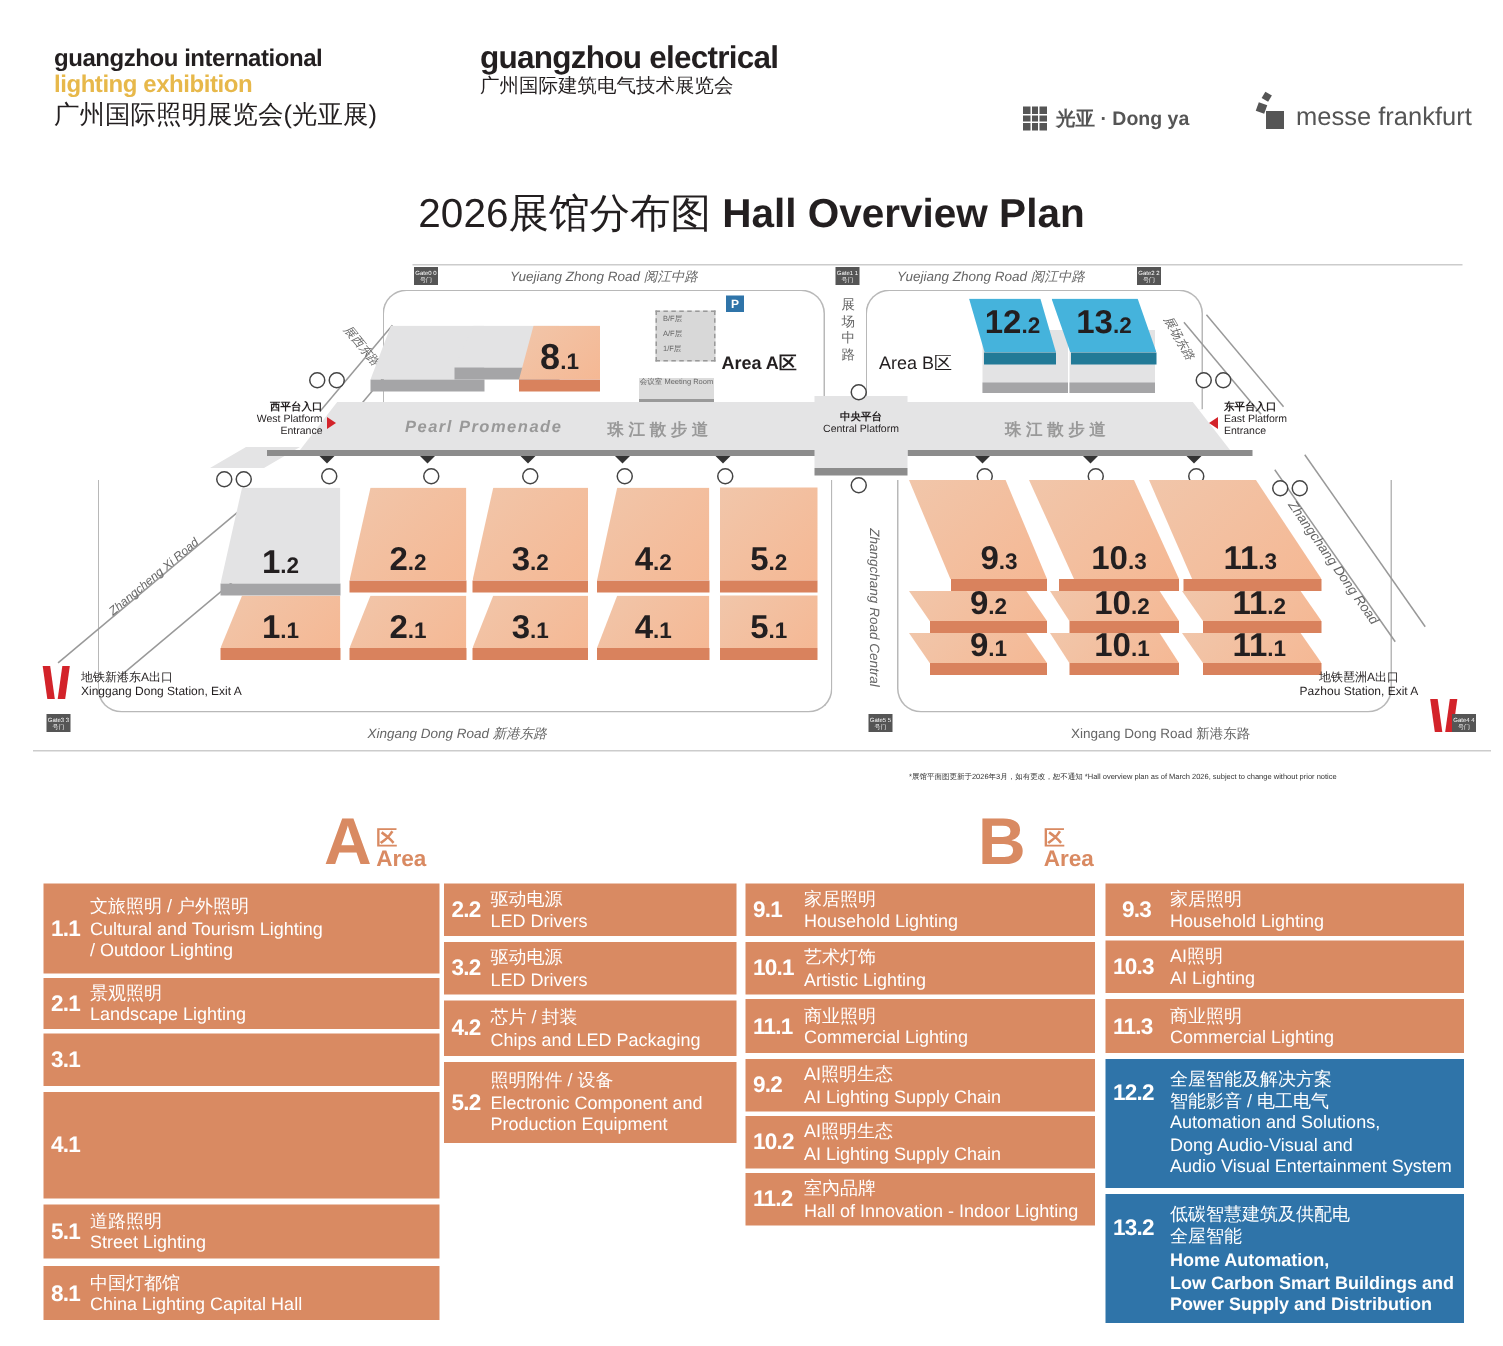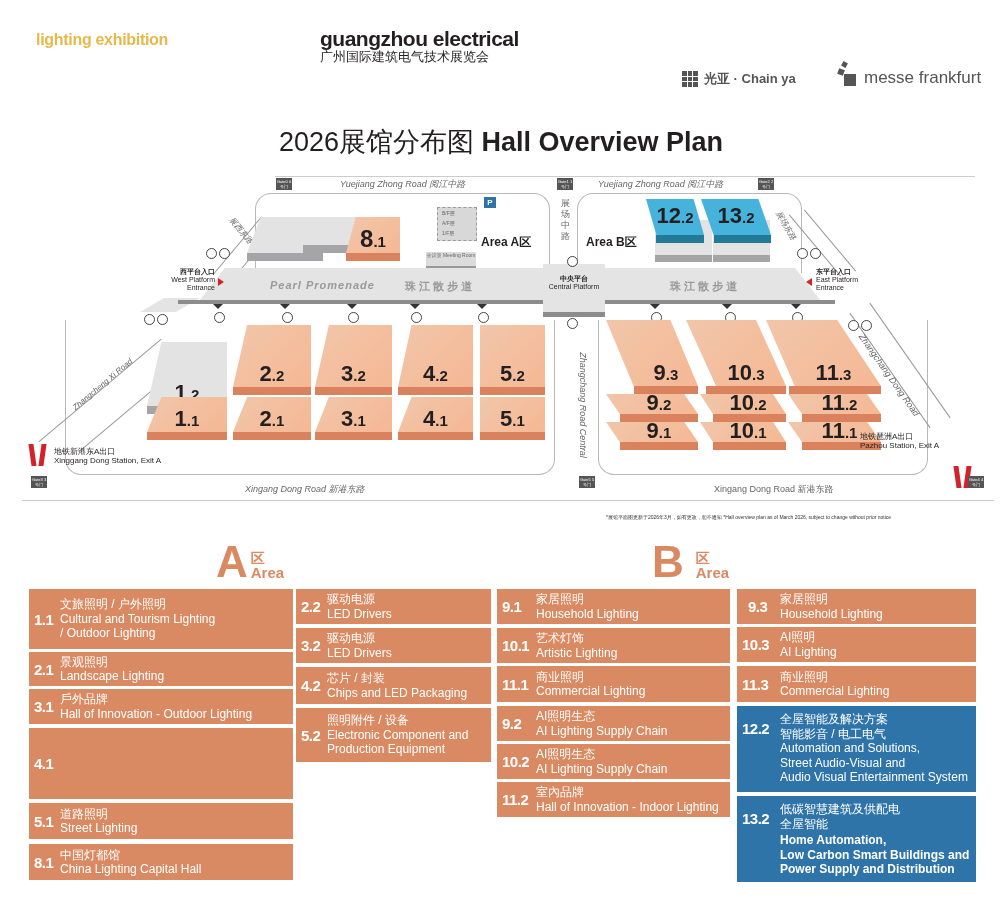--- a/index.html
+++ b/index.html
@@ -53,39 +53,41 @@
   .card{position:absolute;background:#d98a62;color:#fff;display:flex;align-items:center;padding-left:5px}
   .card.blue{background:#2f74a9}
   .card .code{font-weight:bold;font-size:15px;width:24px;flex:none;letter-spacing:-0.5px}
   .card .txt{font-size:12px;line-height:14.5px;padding-left:2px}
   .card .txt div{white-space:nowrap}
 </style>
 </head>
 <body>
 
 <div class="abs logo1">
+  <div class="l1">guangzhou international</div>
   <div class="l2">lighting exhibition</div>
+  <div class="l3">广州国际照明展览会(光亚展)</div>
 </div>
 <div class="abs logo2">
   <div class="l1">guangzhou electrical</div>
   <div class="l3">广州国际建筑电气技术展览会</div>
 </div>
 <div class="abs gy">
   <div class="grid">
       <span></span>
       <span></span>
       <span></span>
       <span></span>
       <span></span>
       <span></span>
       <span></span>
       <span></span>
       <span></span>
     </div>
-  <span>光亚 · Chain ya</span>
+  <span>光亚 · Dong ya</span>
 </div>
 <div class="abs mf">
   <div class="mk">
     <i style="left:4px;top:0;width:5px;height:5px;transform:rotate(30deg)"></i>
     <i style="left:0;top:7px;width:6px;height:6px;transform:rotate(20deg)"></i>
     <i style="left:6px;top:12px;width:12px;height:12px"></i>
   </div>
   <span>messe frankfurt</span>
 </div>
 <div class="abs title">
@@ -188,36 +190,36 @@
       <div class="num" style="font-size:24px"><span>8</span><small>.1</small></div>
     </div>
   <div class="abs" style="left:437px;top:207px;width:40px;height:34px;background:#d8d8d8;border:1px dashed #999">
     <div class="lbl-sm" style="font-size:5px;line-height:10px;padding-left:4px;color:#666">B/F层</div>
     <div class="lbl-sm" style="font-size:5px;line-height:10px;padding-left:4px;color:#666">A/F层</div>
     <div class="lbl-sm" style="font-size:5px;line-height:10px;padding-left:4px;color:#666">1/F层</div>
   </div>
   <div class="abs" style="left:426px;top:252px;width:50px;height:16px;background:#dcdcdc;font-size:5px;color:#666;text-align:center;line-height:7px;border-bottom:2px solid #999">会议室 Meeting Room</div>
   <div class="abs" style="left:484px;top:197px;width:12px;height:11px;background:#2f74a9;color:#fff;font-size:8px;font-weight:bold;text-align:center;line-height:11px">P</div>
   <div class="abs" style="left:481px;top:234px;font-size:12px;font-weight:bold">Area A区</div>
-  <div class="abs" style="left:586px;top:234px;font-size:12px;font-weight:bold">Area B区</div>
+  <div class="abs" style="left:586px;top:234px;font-size:12px;font-weight:normal">Area B区</div>
 
   <div class="abs" style="left:655px;top:220px;width:57px;height:42px;background:#e3e3e4;border-bottom:7px solid #a5a5a7"></div>
   <div class="abs" style="left:713px;top:220px;width:57px;height:42px;background:#e3e3e4;border-bottom:7px solid #a5a5a7"></div>
   <div class="hall blu abs" style="left:646px;top:199px;width:58px;height:44px">
       <div class="top"></div>
       <div class="edge"></div>
       <div class="num" style="margin-bottom:14px"><span>12</span><small>.2</small></div>
     </div>
   <div class="hall blu abs" style="left:701px;top:199px;width:70px;height:44px">
       <div class="top"></div>
       <div class="edge"></div>
       <div class="num" style="margin-bottom:14px"><span>13</span><small>.2</small></div>
     </div>
 
-  <div class="hall gry abs" style="left:147px;top:342px;width:80px;height:72px">
+  <div class="hall gry abs" style="left:147px;top:325px;width:80px;height:72px">
       <div class="top"></div>
       <div class="edge"></div>
       <div class="num"><span>1</span><small>.2</small></div>
     </div>
   <div class="hall org abs" style="left:233px;top:325px;width:78px;height:70px">
       <div class="top"></div>
       <div class="edge"></div>
       <div class="num"><span>2</span><small>.2</small></div>
     </div>
   <div class="hall org abs" style="left:315px;top:325px;width:77px;height:70px">
@@ -312,21 +314,21 @@
       <i style="left:10px;transform:skewX(-8deg)"></i>
     </div>
   <div class="abs" style="left:54px;top:447px">
     <div class="lbl-sm" style="font-size:8px;line-height:9px">地铁新港东A出口</div>
     <div class="lbl-sm" style="font-size:8px;line-height:9px">Xinggang Dong Station, Exit A</div>
   </div>
   <div class="abs metro" style="left:955px;top:444px">
       <i style="left:0;transform:skewX(8deg)"></i>
       <i style="left:10px;transform:skewX(-8deg)"></i>
     </div>
-  <div class="abs" style="left:860px;top:432px;text-align:left;width:92px">
+  <div class="abs" style="left:860px;top:447px;text-align:center;width:92px">
     <div class="lbl-sm" style="font-size:8px;line-height:9px">地铁琶洲A出口</div>
     <div class="lbl-sm" style="font-size:8px;line-height:9px">Pazhou Station, Exit A</div>
   </div>
 
   <div class="abs gate" style="left:31px;top:476px">Gate3 3号门</div>
   <div class="abs gate" style="left:579px;top:476px">Gate5 5号门</div>
   <div class="abs gate" style="left:968px;top:476px">Gate4 4号门</div>
   <div class="abs road-label" style="left:245px;top:483px">Xingang Dong Road   新港东路</div>
   <div class="abs road-label" style="left:714px;top:483px;font-style:normal">Xingang Dong Road   新港东路</div>
   <div class="abs" style="left:22px;top:500px;width:972px;height:1px;background:#ccc"></div>
@@ -358,24 +360,20 @@
 </div>
 <div class="card" style="left:29px;top:652px;width:264px;height:34px">
   <span class="code">2.1</span>
   <div class="txt">
       <div>景观照明</div>
       <div>Landscape Lighting</div>
     </div>
 </div>
 <div class="card" style="left:29px;top:689px;width:264px;height:35px">
   <span class="code">3.1</span>
-  <div class="txt">
-      <div>戶外品牌</div>
-      <div>Hall of Innovation - Outdoor Lighting</div>
-    </div>
 </div>
 <div class="card" style="left:29px;top:728px;width:264px;height:71px">
   <span class="code">4.1</span>
 </div>
 <div class="card" style="left:29px;top:803px;width:264px;height:36px">
   <span class="code">5.1</span>
   <div class="txt">
       <div>道路照明</div>
       <div>Street Lighting</div>
     </div>
@@ -481,21 +479,21 @@
       <div>商业照明</div>
       <div>Commercial Lighting</div>
     </div>
 </div>
 <div class="card blue" style="left:737px;top:706px;width:239px;height:86px;align-items:flex-start;padding-top:6px">
   <span class="code" style="width:36px;padding-top:8px">12.2</span>
   <div class="txt">
       <div>全屋智能及解决方案</div>
       <div>智能影音 / 电工电气</div>
       <div>Automation and Solutions,</div>
-      <div>Street Audio-Visual and</div>
+      <div>Dong Audio-Visual and</div>
       <div>Audio Visual Entertainment System</div>
     </div>
 </div>
 <div class="card blue" style="left:737px;top:796px;width:239px;height:86px;align-items:flex-start;padding-top:6px">
   <span class="code" style="width:36px;padding-top:8px">13.2</span>
   <div class="txt">
       <div>低碳智慧建筑及供配电</div>
       <div>全屋智能</div>
       <div style="font-weight:bold;margin-top:2px">Home Automation,</div>
       <div style="font-weight:bold">Low Carbon Smart Buildings and</div>

